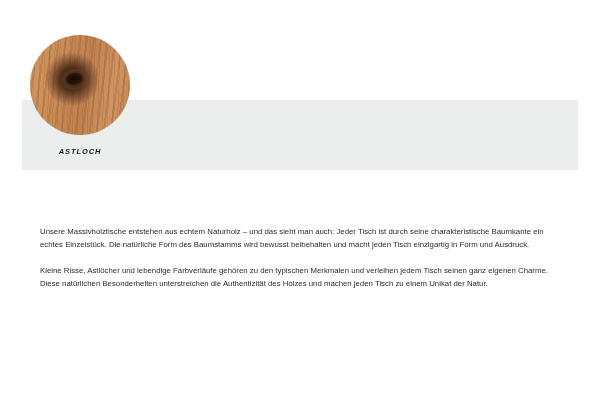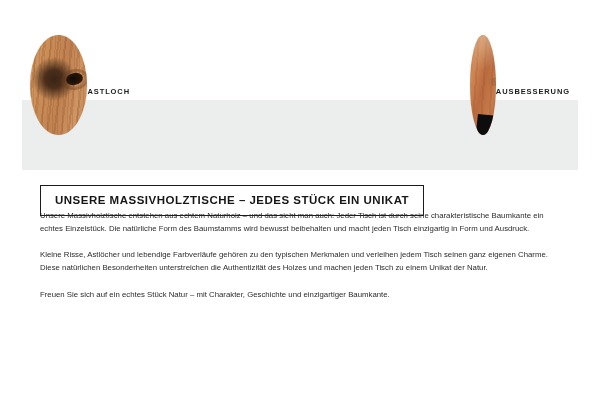--- a/index.html
+++ b/index.html
@@ -60,22 +60,23 @@
     top: 35px;
     width: 540px;
     height: 112px;
     display: flex;
     justify-content: space-between;
     align-items: flex-start;
   }
   .circle-wrap {
     width: 100px;
     display: flex;
-    flex-direction: row;
+    flex-direction: column;
     align-items: center;
+    font-style: italic;
   }
   .circle {
     width: 100px;
     height: 100px;
     border-radius: 50%;
     overflow: hidden;
     position: relative;
     box-shadow: 0 0 0 0.5px rgba(0,0,0,0.05);
   }
   .caption {
@@ -243,21 +244,21 @@
     font-weight: bold;
     letter-spacing: 0.5px;
     color: #161616;
     white-space: nowrap;
   }
 
   
   .body {
     position: absolute;
     left: 40px;
-    top: 210px;
+    top: 226px;
     width: 520px;
   }
   .body p {
     margin: 0 0 14px 0;
     font-size: 7.8px;
     line-height: 1.62;
     color: #2b2b2b;
     text-align: left;
   }
   .body p:last-child {
@@ -280,33 +281,22 @@
       <div class="circle c1">
         <div class="c1-knot2"></div>
         <div class="c1-knot"></div>
       </div>
       <div class="caption">ASTLOCH</div>
     </div>
 
 
 
 
-    <div class="circle-wrap">
-      <div class="circle c5">
-        <div class="c5-light"></div>
-        <div class="c5-seam"></div>
-        <div class="c5-dark"></div>
-        <div class="c5-dark2"></div>
-      </div>
-      <div class="caption">AUSBESSERUNG</div>
-    </div>
 
   </div>
 
-  <div class="headline">UNSERE MASSIVHOLZTISCHE – JEDES STÜCK EIN UNIKAT</div>
 
   <div class="body">
     <p>Unsere Massivholztische entstehen aus echtem Naturholz – und das sieht man auch: Jeder Tisch ist durch seine charakteristische Baumkante ein echtes Einzelstück. Die natürliche Form des Baumstamms wird bewusst beibehalten und macht jeden Tisch einzigartig in Form und Ausdruck.</p>
     <p>Kleine Risse, Astlöcher und lebendige Farbverläufe gehören zu den typischen Merkmalen und verleihen jedem Tisch seinen ganz eigenen Charme. Diese natürlichen Besonderheiten unterstreichen die Authentizität des Holzes und machen jeden Tisch zu einem Unikat der Natur.</p>
-    <p>Freuen Sie sich auf ein echtes Stück Natur – mit Charakter, Geschichte und einzigartiger Baumkante.</p>
   </div>
 
 </div>
 
 </body></html>

